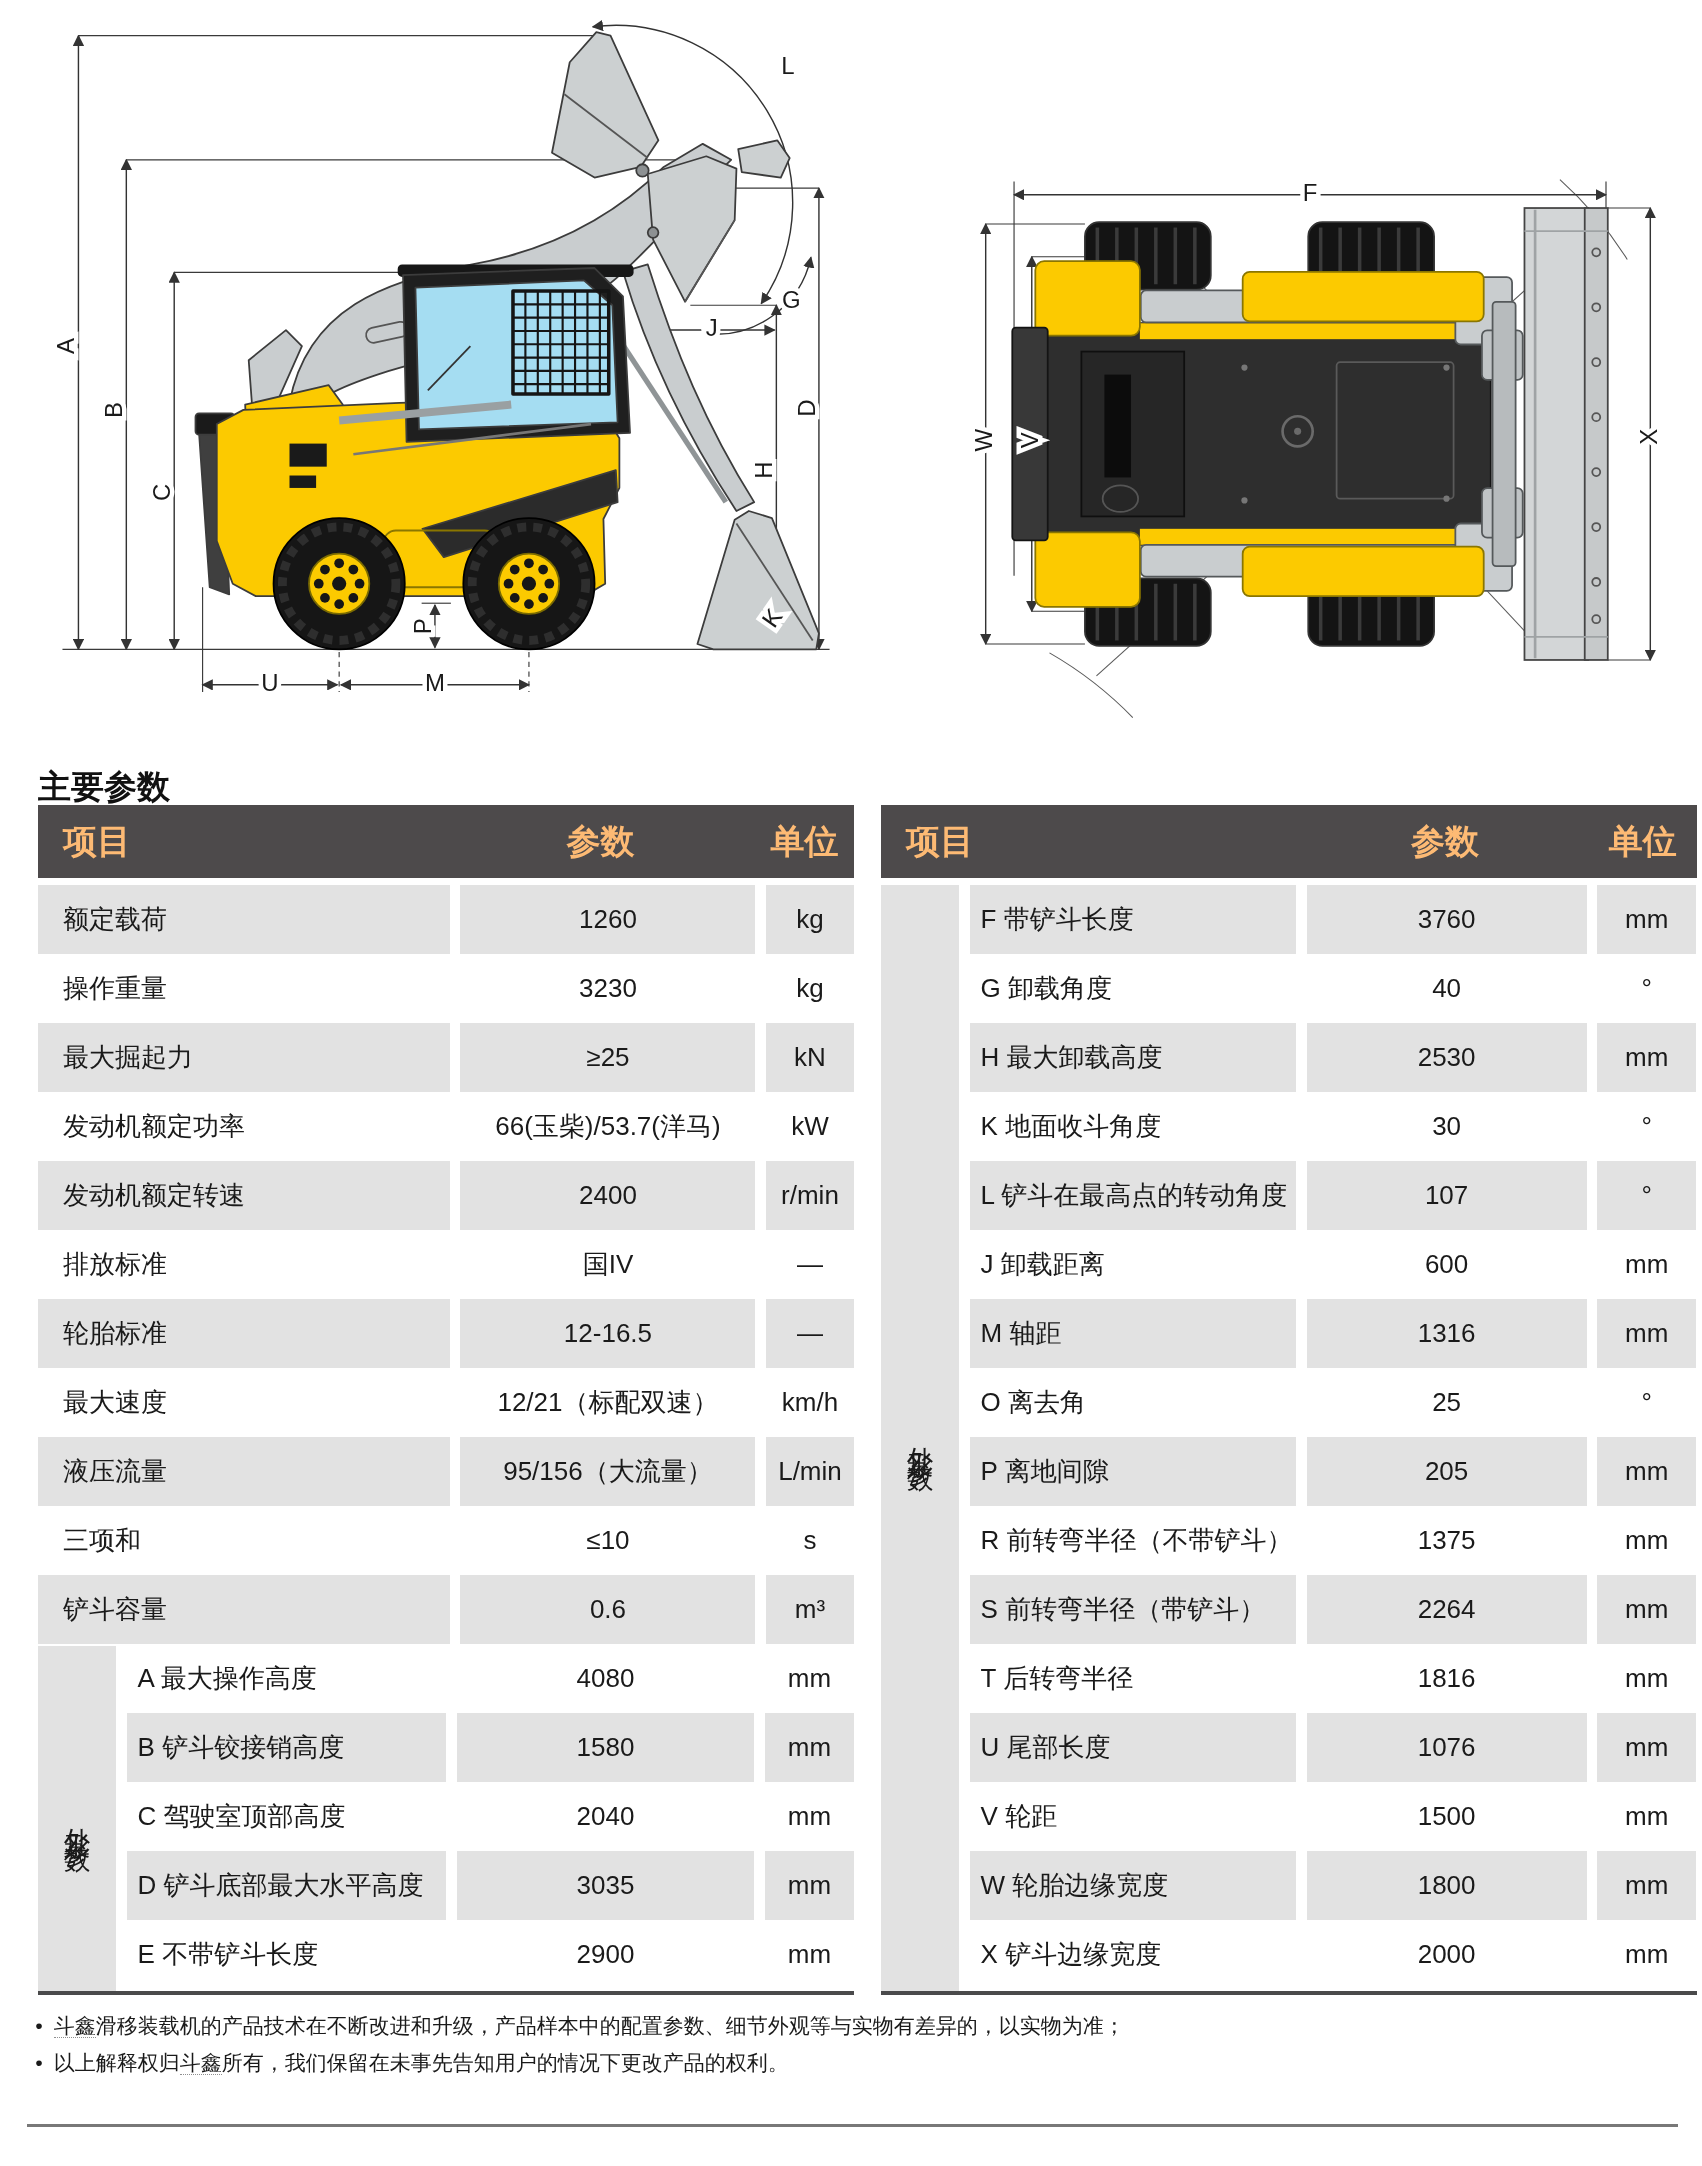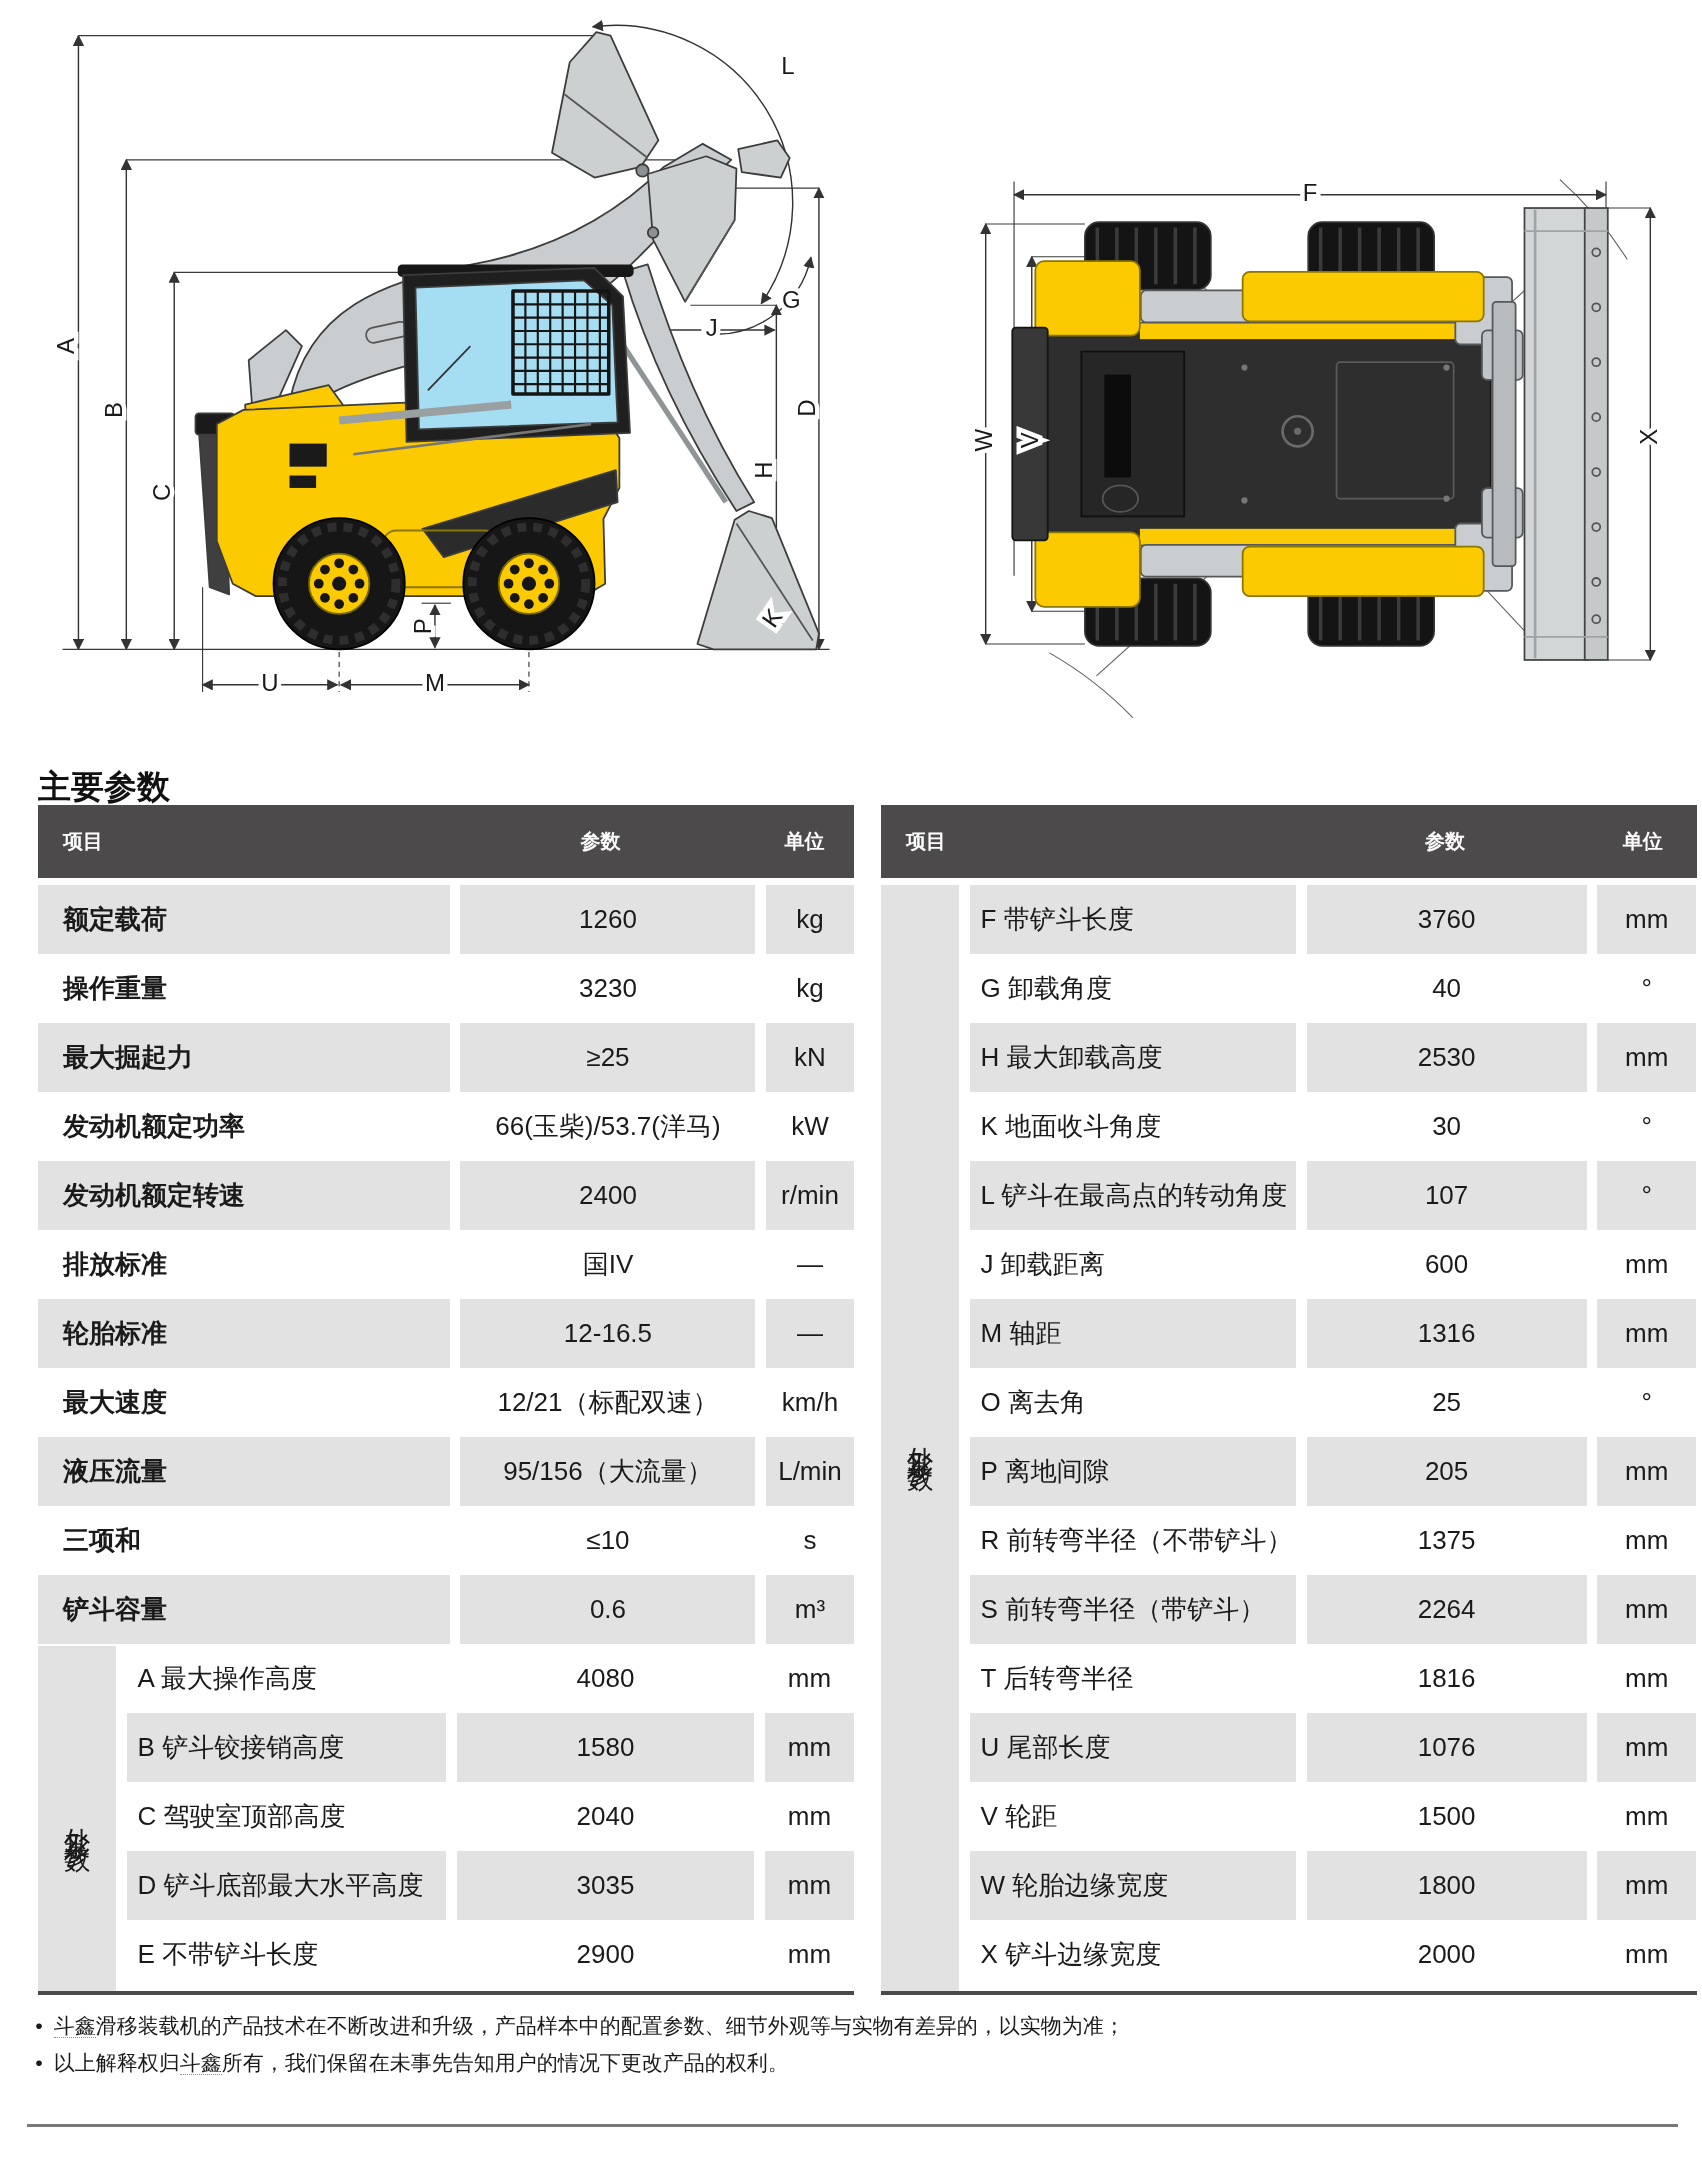--- a/index.html
+++ b/index.html
@@ -12,34 +12,34 @@
   #top-view{left:950px;top:146px;}
   .dlab{font-size:27px;fill:#1a1a1a;text-anchor:middle;dominant-baseline:middle;
         paint-order:stroke;stroke:#ffffff;stroke-width:10px;font-family:"Liberation Sans",sans-serif;}
 
   
   .title{position:absolute;left:38px;top:745px;font-size:33px;font-weight:bold;color:#111;margin-top:20px;}
 
   
   .spec-table{position:absolute;top:805px;width:816px;}
   #left-table{left:38px;} #right-table{left:881px;}
-  .thead{display:flex;align-items:center;height:73px;background:#4d4a4b;color:#ffffff;
-         font-weight:bold;font-size:20px;margin-bottom:7px;}
+  .thead{display:flex;align-items:center;height:73px;background:#4d4a4b;color:#fdba74;
+         font-weight:bold;font-size:34px;margin-bottom:7px;}
   .t-left  .h-item{width:383px;padding-left:25px;}
   .t-left  .h-value{width:309px;text-align:center;}
   .t-left  .h-unit{width:99px;text-align:center;}
   .t-right .h-item{width:401px;padding-left:25px;}
   .t-right .h-value{width:291px;text-align:center;}
   .t-right .h-unit{width:110px;text-align:center;}
 
   .rows{position:relative;}
   .row{display:flex;height:69px;font-size:26px;}
   .c{display:flex;align-items:center;background:transparent;}
   .gap{width:10.6px;background:#fff;}
-  .t-left .c-item{width:416px;padding-left:25px;box-sizing:border-box;font-weight:bold;}
+  .t-left .c-item{width:416px;padding-left:25px;box-sizing:border-box;}
   .t-left .c-item2{width:319px;padding-left:10.6px;box-sizing:border-box;}
   .t-left .spacer{width:89px;}
   .t-left .c-val{width:298px;justify-content:center;}
   .t-left .c-unit{width:89px;justify-content:center;}
   .t-right .spacer{width:89px;}
   .t-right .c-item{width:326px;padding-left:10.6px;box-sizing:border-box;}
   .t-right .c-val{width:280px;justify-content:center;}
   .t-right .c-unit{width:99px;justify-content:center;}
   .row.g .c{background:#e2e2e2;}
   .row .spacer{background:transparent;}

